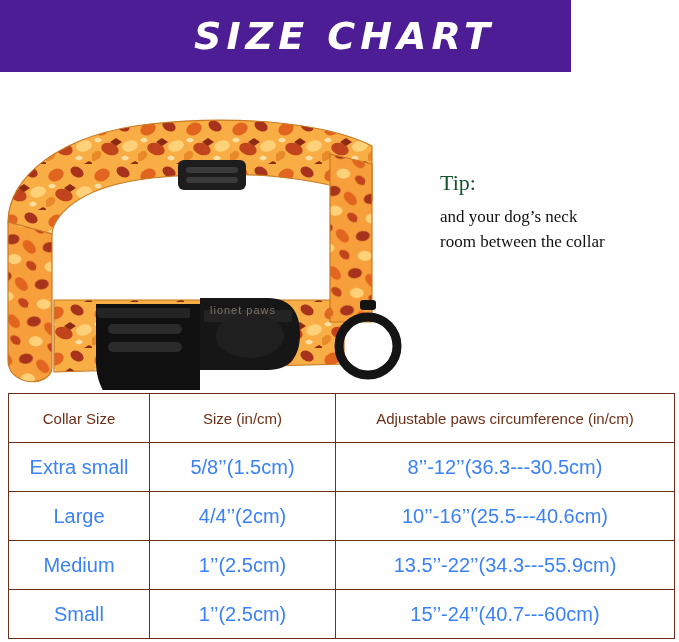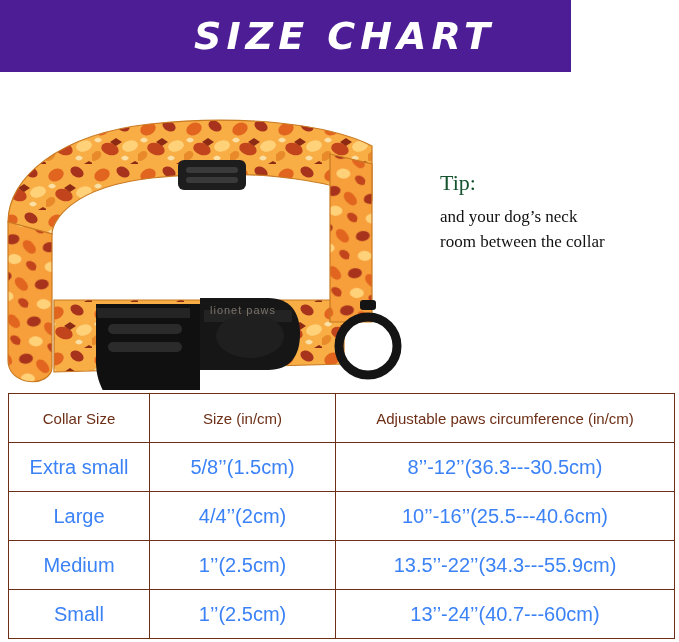--- a/index.html
+++ b/index.html
@@ -244,18 +244,18 @@
         <td>10’’-16’’(25.5---40.6cm)</td>
       </tr>
       <tr>
         <td>Medium</td>
         <td>1’’(2.5cm)</td>
         <td>13.5’’-22’’(34.3---55.9cm)</td>
       </tr>
       <tr>
         <td>Small</td>
         <td>1’’(2.5cm)</td>
-        <td>13’’-24’’(40.7---60cm)</td>
+        <td>15’’-24’’(40.7---60cm)</td>
       </tr>
     </tbody>
   </table>
 
 </div>
 
 </body></html>

